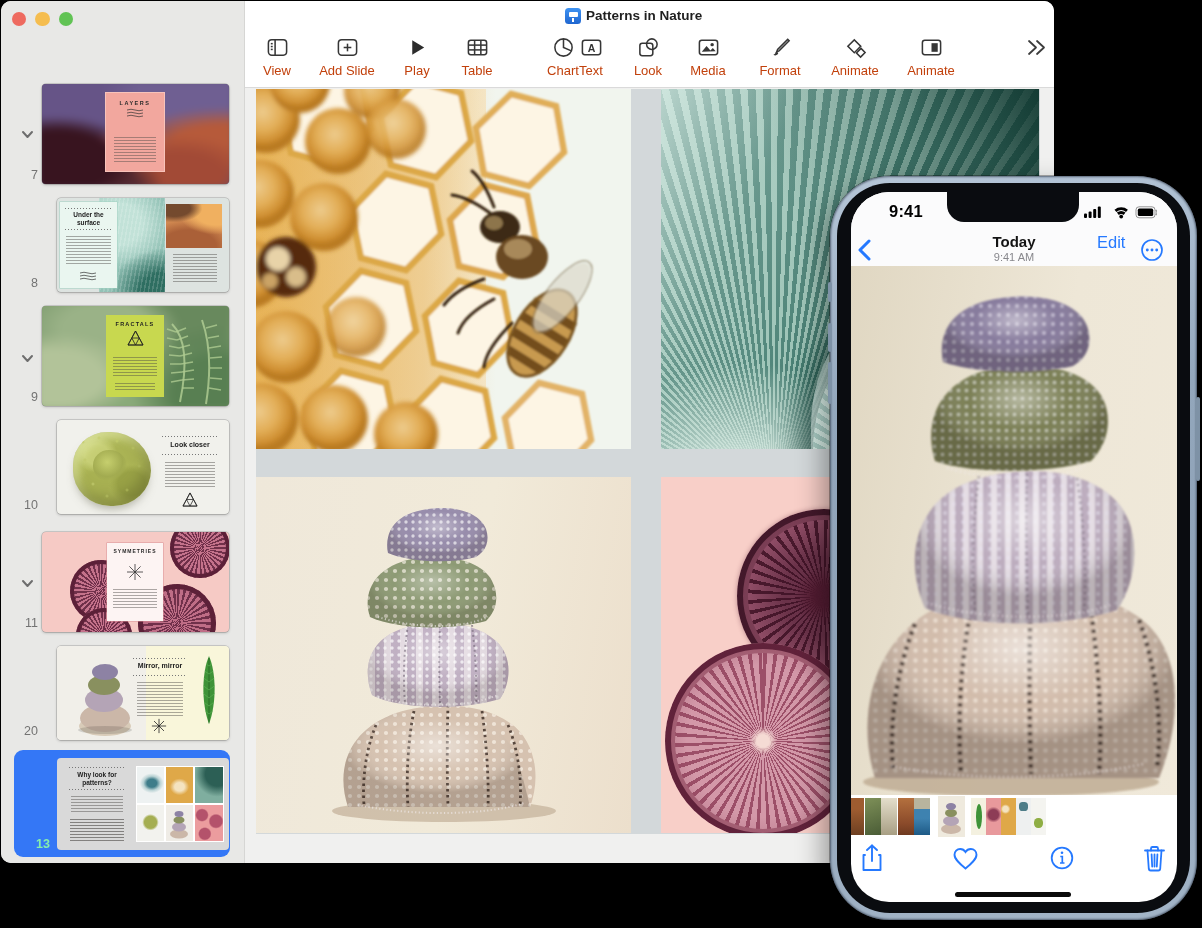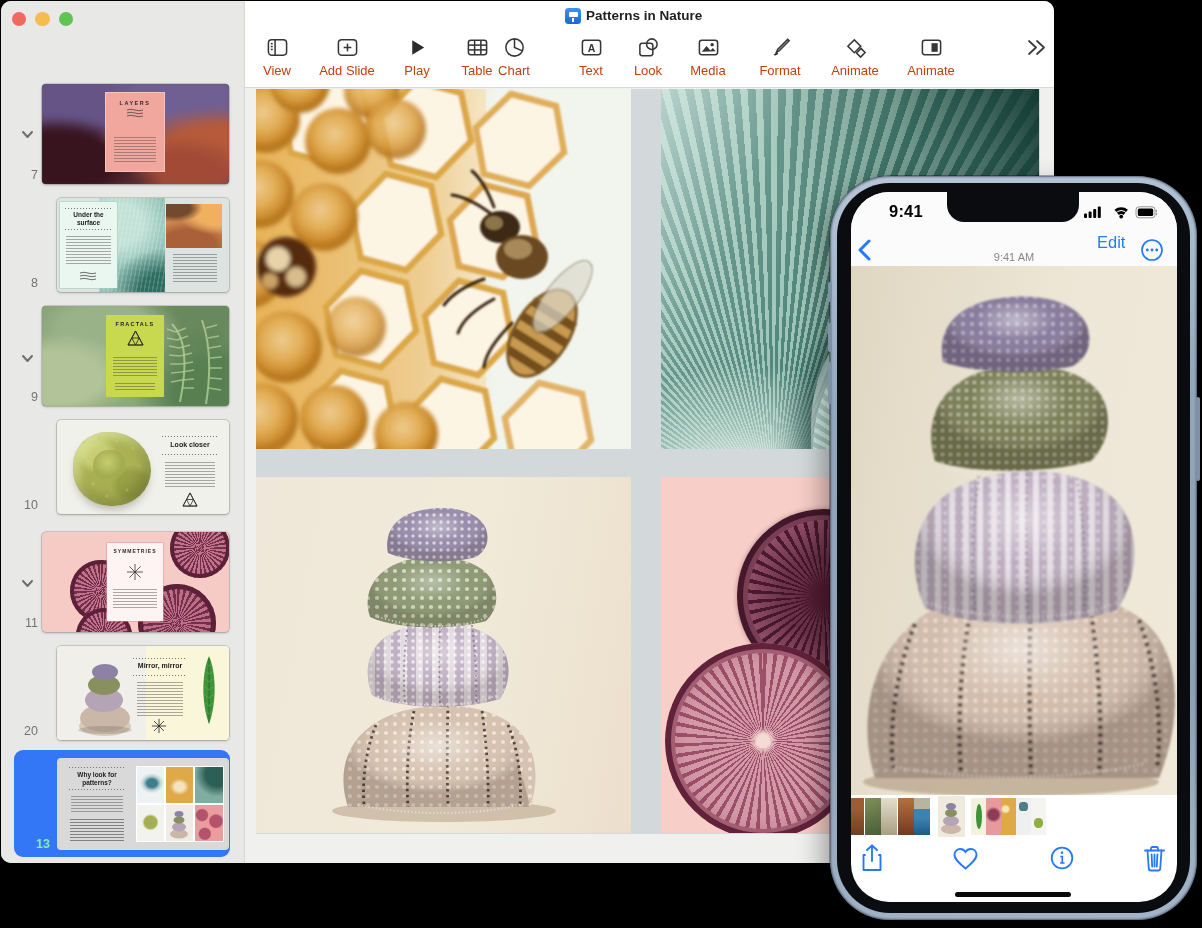--- a/index.html
+++ b/index.html
@@ -251,21 +251,21 @@
     <div class="tbtn" style="left:477px;">
         <svg viewBox="0 0 24 24">
           <rect class="tico" x="2.5" y="4.5" width="19" height="15" rx="2.5"></rect>
           <line class="tico" x1="2.5" y1="9.5" x2="21.5" y2="9.5"></line>
           <line class="tico" x1="2.5" y1="14.5" x2="21.5" y2="14.5"></line>
           <line class="tico" x1="9" y1="4.5" x2="9" y2="19.5"></line>
           <line class="tico" x1="15.5" y1="4.5" x2="15.5" y2="19.5"></line>
         </svg>
         <div class="lb">Table</div>
       </div>
-    <div class="tbtn" style="left:514px;">
+    <div class="tbtn" style="left:563px;">
         <svg viewBox="0 0 24 24">
           <circle class="tico" cx="12" cy="12" r="9"></circle>
           <path class="tico" d="M12 3 L12 12 L20.2 15.5"></path>
         </svg>
         <div class="lb">Chart</div>
       </div>
     <div class="tbtn" style="left:591px;">
         <svg viewBox="0 0 24 24">
           <rect class="tico" x="2.5" y="4.5" width="19" height="15" rx="2.5"></rect>
           <text x="12" y="16.2" text-anchor="middle" font-size="11" font-weight="bold" fill="#333" font-family="Liberation Sans">A</text>
@@ -544,20 +544,21 @@
           <circle cx="37.2" cy="10.6" r="1.9"></circle>
         </g>
         <rect x="52" y="0.8" width="19" height="11" rx="3" fill="none" stroke="#000" stroke-opacity=".4"></rect>
         <rect x="53.8" y="2.6" width="15.4" height="7.4" rx="1.6" fill="#000"></rect>
         <path d="M71.8 4 a3.2 3.2 0 0 1 0 5" fill="none" stroke="#000" stroke-opacity=".4" stroke-width="1.1"></path>
       </svg>
 
       <svg class="abs" style="left:6px;top:47px;" width="14" height="22" viewBox="0 0 14 22">
           <path d="M12 2 L3 11 L12 20" stroke="#2579ff" stroke-width="3" fill="none" stroke-linecap="round" stroke-linejoin="round"></path>
         </svg>
+      <div class="abs" style="left:0;top:41px;width:326px;text-align:center;font-size:15px;font-weight:700;color:#141414;">Today</div>
       <div class="abs" style="left:0;top:59px;width:326px;text-align:center;font-size:11px;color:#87878c;">9:41 AM</div>
       <div class="abs" style="left:246px;top:41px;font-size:16.5px;color:#2579ff;">Edit</div>
       <svg class="abs" style="left:290px;top:47px;" width="22" height="22" viewBox="0 0 22 22">
           <circle cx="11" cy="11" r="10" fill="none" stroke="#2579ff" stroke-width="1.7"></circle>
           <circle cx="6.3" cy="11" r="1.45" fill="#2579ff"></circle>
           <circle cx="11" cy="11" r="1.45" fill="#2579ff"></circle>
           <circle cx="15.7" cy="11" r="1.45" fill="#2579ff"></circle>
         </svg>
 
       <div class="abs" id="phphoto" style="left:0;top:74px;width:326px;height:529px;background:linear-gradient(100deg,#e0d7c2,#eee7d7 55%,#f0e9da);">

